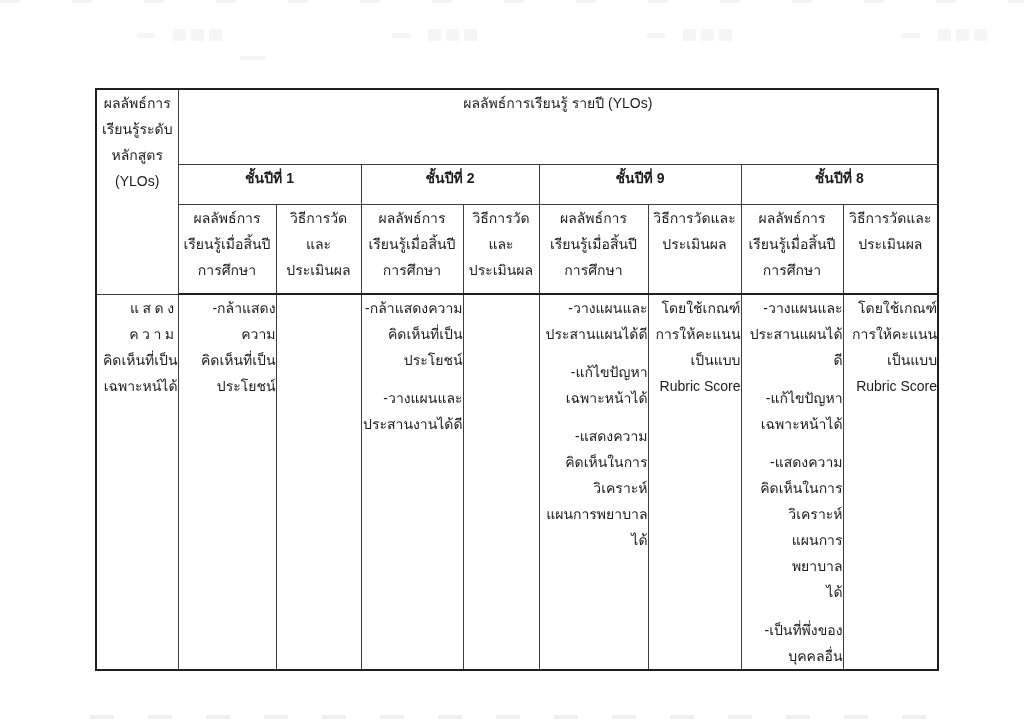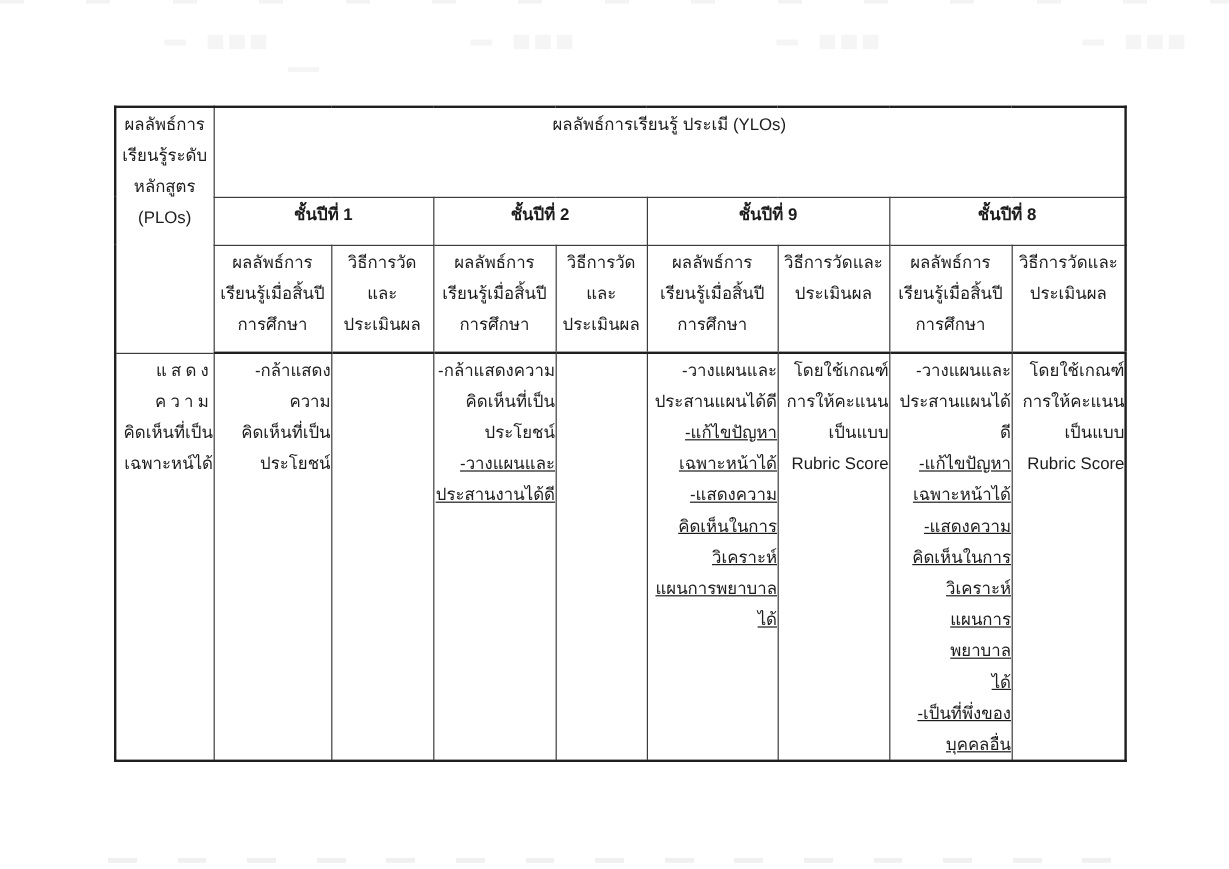--- a/index.html
+++ b/index.html
@@ -34,21 +34,21 @@
   .ylo-table td{
     border:1px solid #3d3d3d;
     vertical-align:top;
     padding:0;
     overflow:hidden;
   }
   .hdr{text-align:center;padding:4px 2px 0 2px;}
   .ml{white-space:pre-line;}
   .body-cell{padding:6px 4px 0 6px;text-align:right;}
   .para{white-space:pre-line;}
-  .para + .para{text-decoration:underline;}
+  .para + .para{margin-top:12px;}
   .line{display:block;}
   .spread{letter-spacing:3.5px;}
   .sep-bottom{border-bottom-width:2px !important;border-bottom-color:#1f1f1f !important;}
 </style>
 </head>
 <body>
 
 <div class="page">
 
   <div class="ghost-strip-top"></div>
@@ -83,23 +83,23 @@
       <col style="width:102px">
         <col style="width:95px">
     </colgroup>
 
     <tbody>
         <tr style="height:75px;">
       <td rowspan="3" class="hdr">
         <span class="line">ผลลัพธ์การ</span>
         <span class="line">เรียนรู้ระดับ</span>
         <span class="line">หลักสูตร</span>
-        <span class="line">(PLOs)</span>
+        <span class="line">(YLOs)</span>
       </td>
-      <td colspan="8" class="hdr">ผลลัพธ์การเรียนรู้ ประเมี (YLOs)</td>
+      <td colspan="8" class="hdr">ผลลัพธ์การเรียนรู้ รายปี (YLOs)</td>
     </tr>
 
     <tr style="height:40px;font-weight:bold;">
       <td colspan="2" class="hdr">ชั้นปีที่ 1</td>
       <td colspan="2" class="hdr">ชั้นปีที่ 2</td>
       <td colspan="2" class="hdr">ชั้นปีที่ 9</td>
       <td colspan="2" class="hdr">ชั้นปีที่ 8</td>
     </tr>
 
     <tr style="height:90px;">

